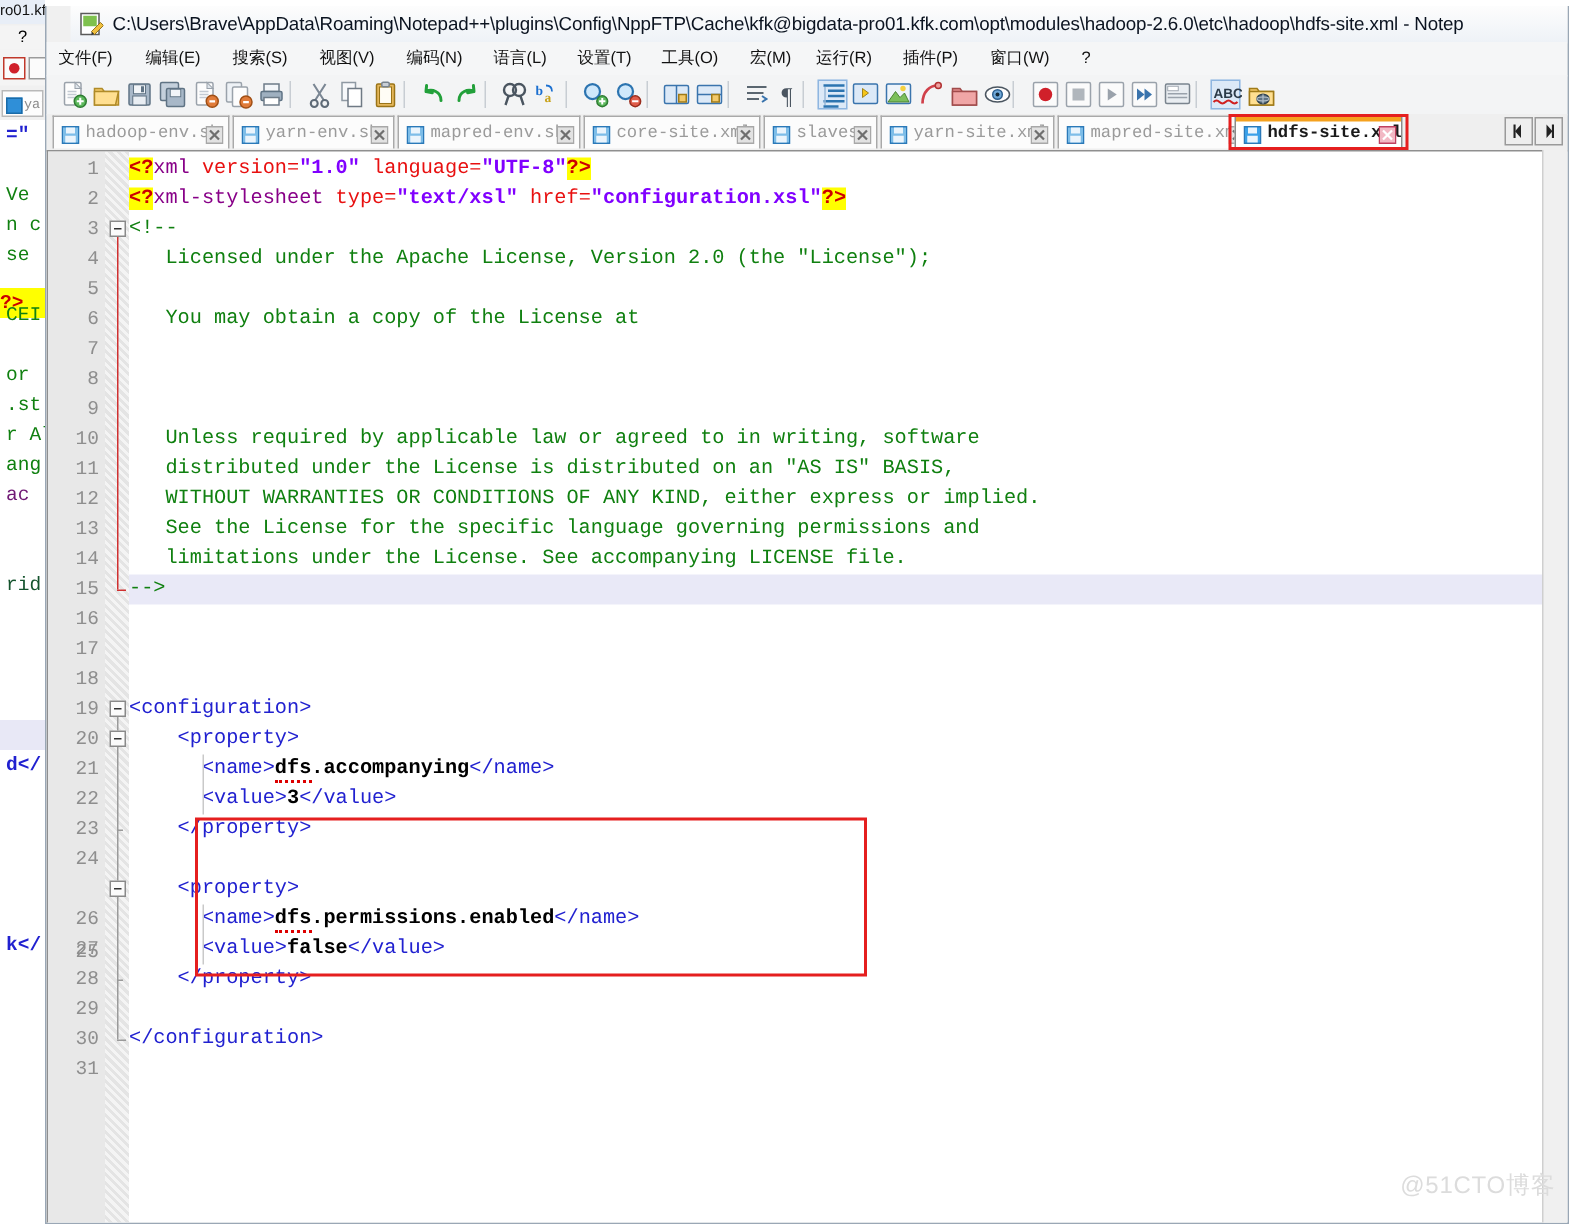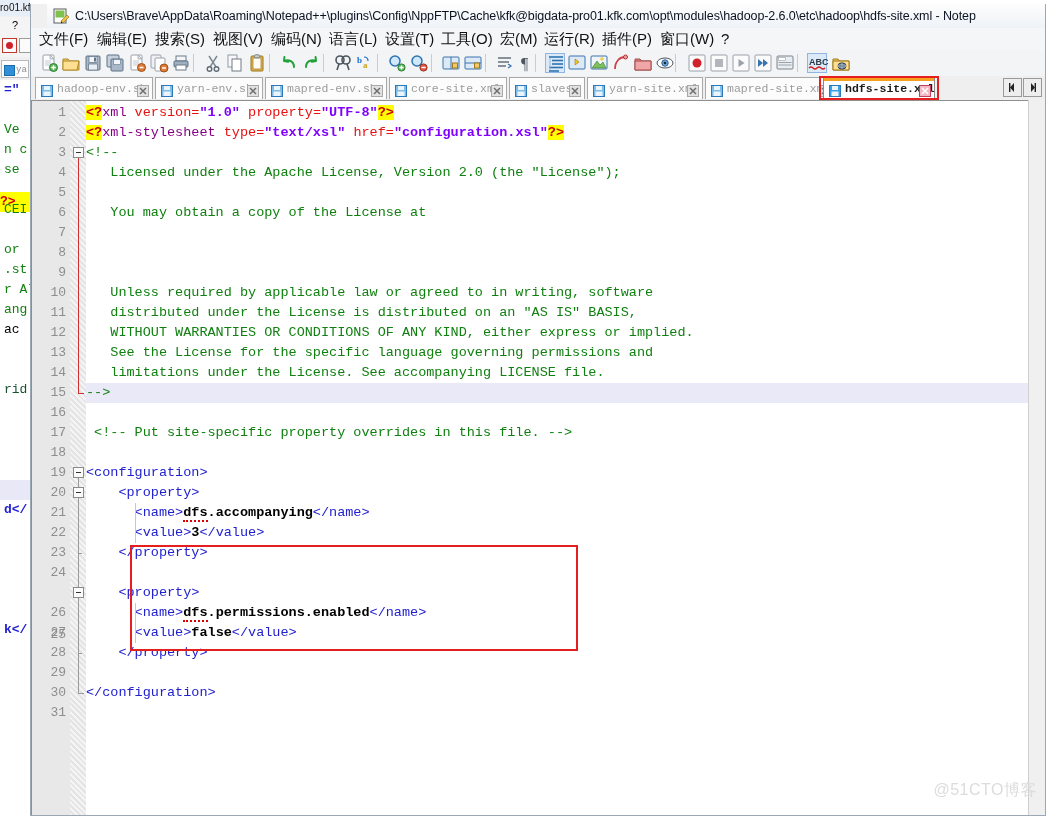--- a/index.html
+++ b/index.html
@@ -40,21 +40,21 @@
   
   .titlebar{position:absolute;left:16px;top:0;width:1014px;height:24px;
      background:linear-gradient(#fdfdfd,#eef2f7);
      border-bottom:1px solid #dde3ea;}
   .titlebar .tb-icon{position:absolute;left:6px;top:4px;width:16px;height:16px;}
   .titlebar .tb-text{position:absolute;left:28px;top:0;height:24px;line-height:24px;
      font-family:"Liberation Sans",sans-serif;font-size:12.5px;color:#0b1320;white-space:nowrap;overflow:hidden;width:1000px;letter-spacing:-0.1px;}
 
   
   .menubar{position:absolute;left:0;top:24px;width:1014px;height:22px;background:#f5f6f7;border-bottom:1px solid #e2e5e8;}
-  .menubar .mi{position:absolute;top:0;height:22px;line-height:22px;font-size:15px;color:#111;white-space:nowrap;cursor:default;}
+  .menubar .mi{position:absolute;top:0;height:22px;line-height:22px;font-size:11px;color:#111;white-space:nowrap;cursor:default;}
 
   
   .toolbar{position:absolute;left:0;top:46px;width:1014px;height:26px;background:#f3f4f5;border-bottom:1px solid #dcdfe3;}
   .tbtn{position:absolute;top:3px;width:20px;height:20px;}
   .tsep{position:absolute;top:4px;width:1px;height:18px;background:#c8cdd3;}
   .tbtn.active{background:#dce9f7;border:1px solid #8fb6e0;box-sizing:border-box;}
 
   
   .tabbar{position:absolute;left:0;top:72px;width:1014px;height:24px;background:#efefef;border-bottom:1px solid #9a9a9a;}
   .tab{position:absolute;top:1px;height:22px;background:#fcfcfc;border:1px solid #a9a9a9;border-bottom:none;
@@ -130,21 +130,21 @@
         <div class="ln" style="top: 112px; color: rgb(204, 0, 0); font-weight: bold;">?&gt;</div>
         <div class="ln" style="top: 0px; color: rgb(33, 33, 208); font-weight: bold; left: 4px;">="</div>
         <div class="ln" style="top: 40px; color: rgb(16, 128, 16); left: 4px;">Ve</div>
         <div class="ln" style="top: 60px; color: rgb(16, 128, 16); left: 4px;">n c</div>
         <div class="ln" style="top: 80px; color: rgb(16, 128, 16); left: 4px;">se</div>
         <div class="ln" style="top: 120px; color: rgb(16, 128, 16); left: 4px;">CEI</div>
         <div class="ln" style="top: 160px; color: rgb(16, 128, 16); left: 4px;">or</div>
         <div class="ln" style="top: 180px; color: rgb(16, 128, 16); left: 4px;">.st</div>
         <div class="ln" style="top: 200px; color: rgb(16, 128, 16); left: 4px;">r Al</div>
         <div class="ln" style="top: 220px; color: rgb(16, 128, 16); left: 4px;">ang</div>
-        <div class="ln" style="top: 240px; color: #000000; left: 4px;">ac</div>
+        <div class="ln" style="top: 240px; color: #701a75; left: 4px;">ac</div>
         <div class="ln" style="top: 300px; color: #14532d; left: 4px;">rid</div>
         <div class="ln" style="top: 420px; color: rgb(33, 33, 208); font-weight: bold; left: 4px;">d&lt;/</div>
         <div class="ln" style="top: 540px; color: rgb(33, 33, 208); font-weight: bold; left: 4px;">k&lt;/</div>
       </div>
   </div>
 
   <div class="npp">
 
     <div class="titlebar">
       <span class="tb-icon">
@@ -505,35 +505,34 @@
           <div class="foldbox" style="top: 366px;"></div>
           <div class="foldline" style="top: 377px; height: 215px;"></div>
           <div class="foldtail" style="top: 592px;"></div>
           <div class="foldbox" style="top: 386px;"></div>
           <div class="foldbox" style="top: 486px;"></div>
           <div class="foldtick" style="top: 452px; width: 4px;"></div>
           <div class="foldtick" style="top: 552px; width: 4px;"></div>
         </div>
       <div class="codearea" id="codearea">
           <div class="curhl" style="top: 282px;"></div>
-          <div class="cline" style="top: 2px;"><span class="t-pimark">&lt;?</span><span class="t-piname">xml </span><span class="t-pi">version</span><span class="t-q">=</span><span class="t-str">"1.0"</span><span> </span><span class="t-pi">property</span><span class="t-q">=</span><span class="t-str">"UTF-8"</span><span class="t-pimark">?&gt;</span></div>
+          <div class="cline" style="top: 2px;"><span class="t-pimark">&lt;?</span><span class="t-piname">xml </span><span class="t-pi">version</span><span class="t-q">=</span><span class="t-str">"1.0"</span><span> </span><span class="t-pi">language</span><span class="t-q">=</span><span class="t-str">"UTF-8"</span><span class="t-pimark">?&gt;</span></div>
           <div class="cline" style="top: 22px;"><span class="t-pimark">&lt;?</span><span class="t-piname">xml-stylesheet </span><span class="t-pi">type</span><span class="t-q">=</span><span class="t-str">"text/xsl"</span><span> </span><span class="t-pi">href</span><span class="t-q">=</span><span class="t-str">"configuration.xsl"</span><span class="t-pimark">?&gt;</span></div>
           <div class="cline" style="top: 42px;"><span class="t-cmt">&lt;!--</span></div>
           <div class="cline" style="top: 62px;"><span class="t-cmt">   Licensed under the Apache License, Version 2.0 (the "License");</span></div>
           <div class="cline" style="top: 102px;"><span class="t-cmt">   You may obtain a copy of the License at</span></div>
           <div class="cline" style="top: 122px;"></div>
           <div class="cline" style="top: 162px;"></div>
           <div class="cline" style="top: 202px;"><span class="t-cmt">   distributed under the License is distributed on an "AS IS" BASIS,</span></div>
           <div class="cline" style="top: 182px;"><span class="t-cmt">   Unless required by applicable law or agreed to in writing, software</span></div>
           <div class="cline" style="top: 222px;"><span class="t-cmt">   WITHOUT WARRANTIES OR CONDITIONS OF ANY KIND, either express or implied.</span></div>
           <div class="cline" style="top: 242px;"><span class="t-cmt">   See the License for the specific language governing permissions and</span></div>
           <div class="cline" style="top: 262px;"><span class="t-cmt">   limitations under the License. See accompanying LICENSE file.</span></div>
           <div class="cline" style="top: 282px;"><span class="t-cmt">--&gt;</span></div>
           <div class="cline" style="top: 302px;"></div>
-          <div class="cline" style="top: 322px;"><span class="t-cmt"> &lt;!-- Put site-specific property overrides in this file. --&gt;</span></div>
           <div class="cline" style="top: 342px;"></div>
           <div class="cline" style="top: 362px;"><span class="t-tag">&lt;configuration&gt;</span></div>
           <div class="cline" style="top: 382px;"><span class="t-tag">    &lt;property&gt;</span></div>
           <div class="cline" style="top: 402px;"><span class="t-tag">      &lt;name&gt;</span><span class="t-txt squig">dfs</span><span class="t-txt">.accompanying</span><span class="t-tag">&lt;/name&gt;</span></div>
           <div class="cline" style="top: 422px;"><span class="t-tag">      &lt;value&gt;</span><span class="t-txt">3</span><span class="t-tag">&lt;/value&gt;</span></div>
           <div class="cline" style="top: 442px;"><span class="t-tag">    &lt;/property&gt;</span></div>
           <div class="cline" style="top: 462px;"></div>
           <div class="cline" style="top: 482px;"><span class="t-tag">    &lt;property&gt;</span></div>
           <div class="cline" style="top: 502px;"><span class="t-tag">      &lt;name&gt;</span><span class="t-txt squig">dfs</span><span class="t-txt">.permissions.enabled</span><span class="t-tag">&lt;/name&gt;</span></div>
           <div class="cline" style="top: 522px;"><span class="t-tag">      &lt;value&gt;</span><span class="t-txt">false</span><span class="t-tag">&lt;/value&gt;</span></div>

